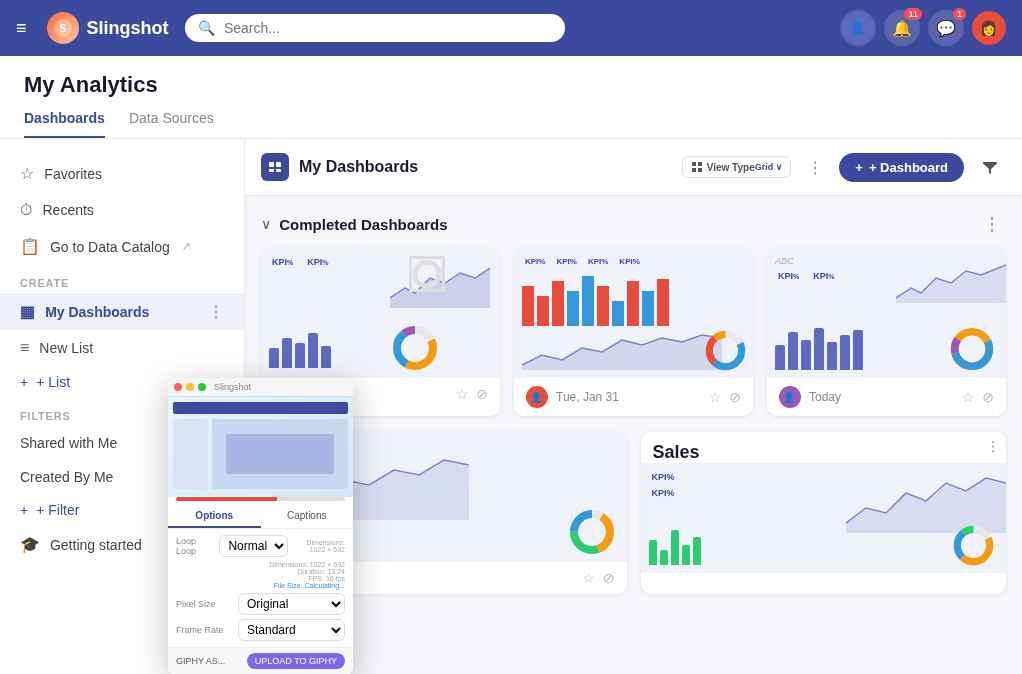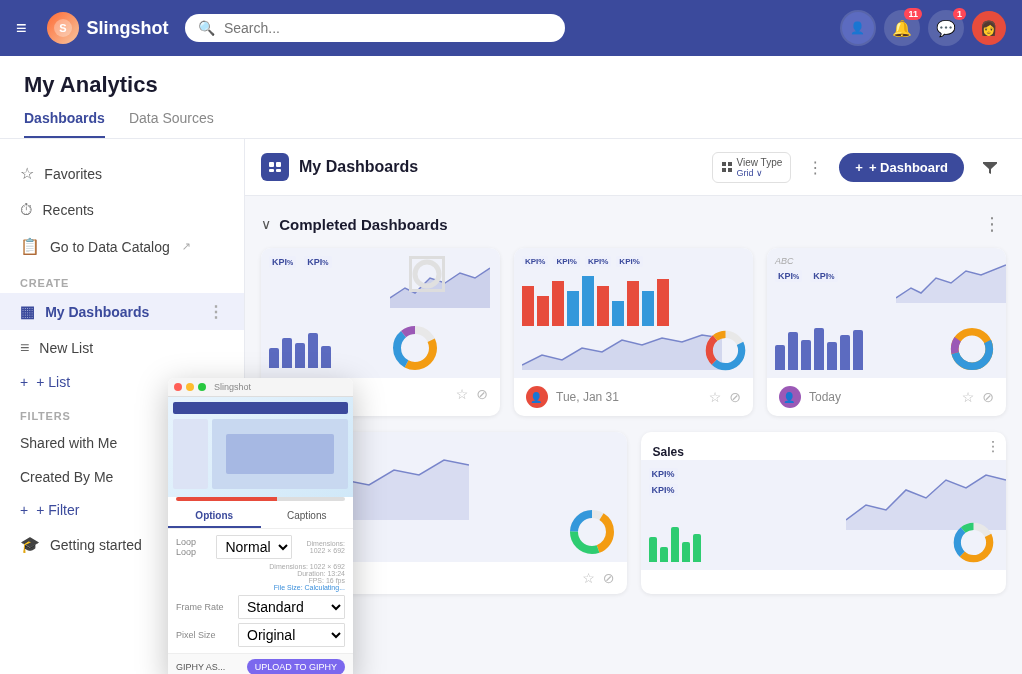--- a/index.html
+++ b/index.html
@@ -396,23 +396,23 @@
       color: #555;
     }
     .video-row {
       display: flex;
       align-items: center;
       gap: 6px;
     }
     .video-row label { width: 56px; color: #888; }
     .video-select {
       flex: 1;
-      font-size: 14px;
+      font-size: 12px;
       border: 1px solid #ddd;
-      border-radius: 1px;
+      border-radius: 6px;
       padding: 2px 4px;
       background: white;
     }
     .video-info {
       font-size: 8px;
       color: #aaa;
       text-align: right;
     }
     .video-bottom {
       display: flex;
@@ -571,21 +571,21 @@
               </svg>
           </div>
           <span class="panel-title">My Dashboards</span>
           <div class="view-type-btn">
             <svg width="12" height="12" viewBox="0 0 12 12" fill="#555">
                 <rect x="1" y="1" width="4" height="4"></rect>
                 <rect x="7" y="1" width="4" height="4"></rect>
                 <rect x="1" y="7" width="4" height="4"></rect>
                 <rect x="7" y="7" width="4" height="4"></rect>
               </svg>
-            <div style="display:flex;flex-direction:column;font-size:10px;">
+            <div style="display:flex;flex-direction:row;font-size:10px;font-weight:bold;">
               <span>View Type</span>
               <span style="font-size:9px;color:#3b4a9c;">Grid ∨</span>
             </div>
           </div>
           <div class="more-btn">⋮</div>
           <button class="add-dashboard-btn">
             <span>+</span>
             <span>+ Dashboard</span>
           </button>
           <div class="filter-btn">
@@ -746,21 +746,21 @@
             <div class="card-footer">
               <span class="card-date">Tue, Jan 31</span>
               <span class="card-action-btn">☆</span>
               <span class="card-action-btn">⊘</span>
             </div>
           </div>
 
           <div class="dashboard-card" style="position:relative;">
             <div class="card-three-dot">⋮</div>
             <div style="padding:10px 12px 0;">
-              <span style="font-size:12px;font-weight:700;color:#1a1a2e;">Sales</span>
+              <span style="font-size:18px;font-weight:700;color:#1a1a2e;">Sales</span>
             </div>
             <div class="card-preview" style="height:110px;">
               <div style="padding:8px;height:100%;overflow:hidden;position:relative;">
                 <div style="display:flex;flex-direction:column;gap:4px;margin-bottom:4px;">
                   <span class="kpi-label" style="width:fit-content;">KPI%</span>
                   <span class="kpi-label" style="width:fit-content;">KPI%</span>
                 </div>
                 <svg width="160" height="70" viewBox="0 0 160 70" style="position:absolute;right:0;top:0;">
                   <polyline points="0,60 20,45 40,50 60,30 80,38 100,20 120,28 140,15 160,20" fill="none" stroke="#7986cb" stroke-width="1.5"></polyline>
                   <polyline points="0,60 20,45 40,50 60,30 80,38 100,20 120,28 140,15 160,20 160,70 0,70" fill="#7986cb" opacity="0.2"></polyline>
@@ -815,25 +815,25 @@
       <select class="video-select"><option>Normal</option></select>
       <div class="video-info" style="font-size:7px;">Dimensions: 1022 × 692</div>
     </div>
     <div style="text-align:right;font-size:7px;color:#aaa;">
       <div>Dimensions: 1022 × 692</div>
       <div>Duration: 13:24</div>
       <div>FPS: 16 fps</div>
       <div style="color:#3b8fdb;">File Size: Calculating...</div>
     </div>
     <div class="video-row">
+      <label>Pixel Size</label>
+      <select class="video-select"><option>Original</option></select>
+    </div>
+    <div class="video-row">
       <label>Frame Rate</label>
       <select class="video-select"><option>Standard</option></select>
-    </div>
-    <div class="video-row">
-      <label>Pixel Size</label>
-      <select class="video-select"><option>Original</option></select>
     </div>
   </div>
   <div class="video-bottom">
     <span class="save-btn-sm">GIPHY AS...</span>
     <span class="upload-btn-sm">UPLOAD TO GIPHY</span>
   </div>
 </div>
 
 </body></html>

